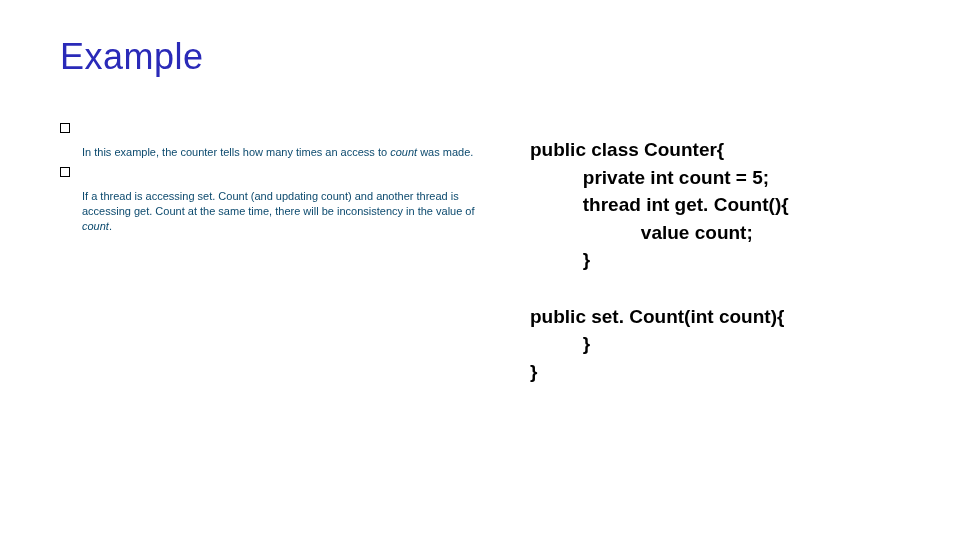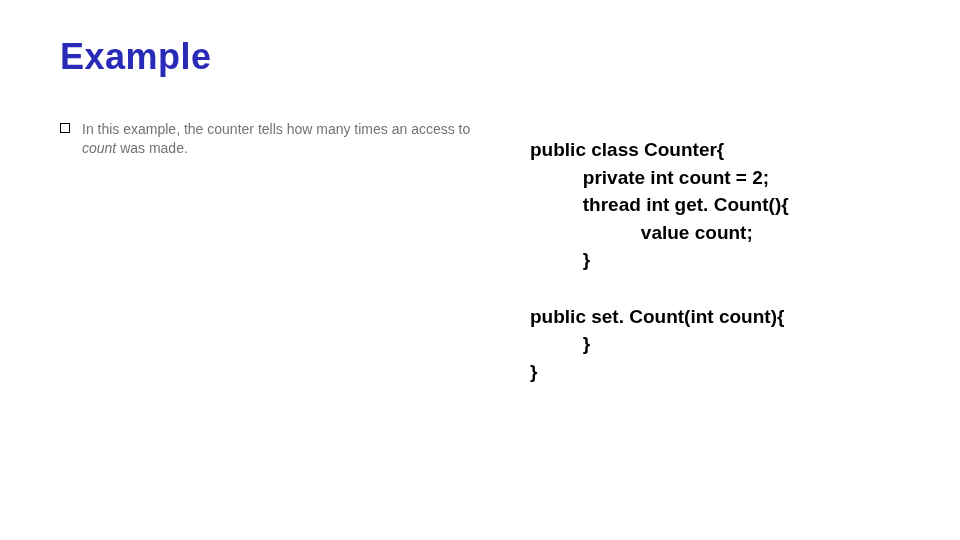--- a/index.html
+++ b/index.html
@@ -1,24 +1,24 @@
 <!DOCTYPE html>
 <html><head>
 <meta charset="utf-8">
 <style>
   * { margin: 0; padding: 0; box-sizing: border-box; }
   html, body { width: 960px; height: 540px; background: #fff; font-family: Arial, Helvetica, sans-serif; }
   .slide { position: relative; width: 960px; height: 540px; padding: 36px 60px 20px 60px; }
-  .title { font-size: 36px; color: #2a2ab8; font-weight: 700; letter-spacing: 0.5px; margin-bottom: 42px; }
+  .title { font-size: 36px; color: #2a2ab8; font-weight: 400; letter-spacing: 0.5px; margin-bottom: 42px; }
   .content { display: flex; flex-direction: row; gap: 40px; }
   .left { width: 430px; }
   .right { flex: 1; padding-top: 16px; }
   .bullet-item { display: flex; flex-direction: row; align-items: flex-start; margin-bottom: 4px; }
   .bullet-marker { width: 10px; height: 10px; border: 1.5px solid #000; margin-top: 3px; margin-right: 12px; flex-shrink: 0; background: #fff; }
-  .bullet-text { font-size: 14px; line-height: 1.35; color: #737373; }
+  .bullet-text { font-size: 11px; line-height: 1.35; color: #0c4a6e; margin-top: 25px; }
   .italic { font-style: italic; }
   .code { font-size: 19px; font-weight: 700; color: #000; line-height: 1.45; }
   .code .line { white-space: pre; }
   .block2 { margin-top: 29px; }
 </style>
 </head>
 <body>
 
 <div class="slide">
 
@@ -28,27 +28,33 @@
 
     <div class="left">
 
       <div class="bullet-item">
         <div class="bullet-marker"></div>
         <div class="bullet-text">
           <span>In this example, the counter tells how many times an access to </span><span class="italic">count</span><span> was made.</span>
         </div>
       </div>
 
+      <div class="bullet-item">
+        <div class="bullet-marker"></div>
+        <div class="bullet-text">
+          <span>If a thread is accessing set. Count (and updating count) and another thread is accessing get. Count at the same time, there will be inconsistency in the value of </span><span class="italic">count</span><span>.</span>
+        </div>
+      </div>
 
     </div>
 
     <div class="right">
       <div class="code">
         <div class="line">public class Counter{</div>
-        <div class="line">          private int count = 2;</div>
+        <div class="line">          private int count = 5;</div>
         <div class="line">          thread int get. Count(){</div>
         <div class="line">                     value count;</div>
         <div class="line">          }</div>
 
         <div class="block2">
           <div class="line">public set. Count(int count){</div>
           <div class="line">          }</div>
         </div>
         <div class="line">}</div>
       </div>

